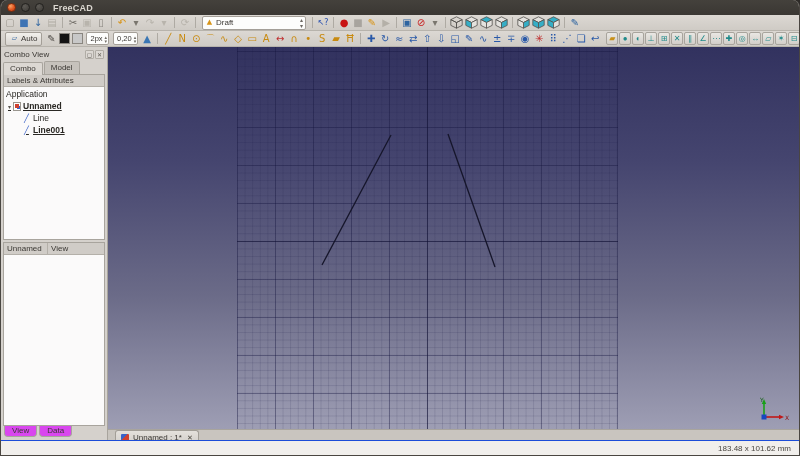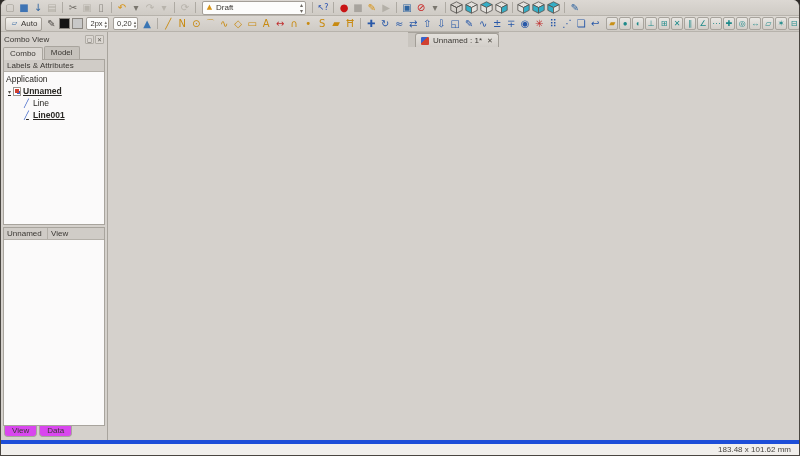--- a/index.html
+++ b/index.html
@@ -61,49 +61,55 @@
   .trow.bold { font-weight:bold;text-decoration:underline; }
   .prop-wrap { border:1px solid #a8a49d; background:#fbfafa; margin:2px 2px 0; flex:1; display:flex; flex-direction:column; min-height:0; }
   .prop-head { display:flex; background:#d0ccc7; border-bottom:1px solid #b4b0a9; flex:0 0 auto; }
   .prop-head span { font-size:8px; color:#3a3733; padding:1px 3px; }
   .prop-head .c1 { width:44px; border-right:1px solid #b4b0a9; }
   .prop-body { flex:1; }
   .side-tabs { height:14px; display:flex; align-items:flex-start; padding-left:3px; flex:0 0 auto; }
   .stab { font-size:8px; color:#3a3733; background:#d946ef; border:1px solid #a8a49d; border-top:none; border-radius:0 0 4px 4px; padding:0 7px 1px; margin-right:2px; }
 
   
-  .vp-col { flex:1; display:flex; flex-direction:row; min-width:0;justify-content:center; }
+  .vp-col { flex:1; display:flex; flex-direction:column; min-width:0; }
   .viewport { position:relative; height:382px; background:linear-gradient(180deg,#32325f 0%,#45456f 30%,#6b6b88 65%,#9e9eb4 100%); overflow:hidden; flex:0 0 auto; }
   .grid { position:absolute; left:129px; top:0; width:381px; height:382px;
     background-image:
       linear-gradient(rgba(22,22,64,.34) 1px, transparent 1px),
       linear-gradient(90deg, rgba(22,22,64,.34) 1px, transparent 1px),
       linear-gradient(rgba(22,22,64,.13) 1px, transparent 1px),
       linear-gradient(90deg, rgba(22,22,64,.13) 1px, transparent 1px);
     background-size:38px 38px, 38px 38px, 7.6px 7.6px, 7.6px 7.6px;
     background-position:0 4px, 0 0, 0 4px, 0 0; }
   .axis-v { position:absolute; left:319px; top:0; width:1px; height:382px; background:rgba(14,14,48,.42); }
   .axis-h { position:absolute; left:129px; top:194px; width:381px; height:1px; background:rgba(14,14,48,.42); }
   .vp-svg { position:absolute; inset:0; }
   .triad { position:absolute; right:9px; bottom:5px; }
 
   
   .doc-tabbar { height:15px; background:#c9c5bf; border-top:1px solid #a8a49d; display:flex; align-items:flex-end; padding-left:7px; flex:0 0 auto; }
   .doc-tab { display:flex; align-items:center; height:14px; background:linear-gradient(#e4e1dc,#d2cec9); border:1px solid #a29e97; border-bottom:none; border-radius:3px 3px 0 0; padding:0 5px; }
   .fc-logo { width:8px; height:8px; background:linear-gradient(135deg,#3a62c8 38%,#d04030 38%); border-radius:1px; margin-right:4px; flex:0 0 auto; }
   .doc-tab .lbl { font-size:8px; color:#3a3733; margin-right:5px; }
   .doc-tab .x { font-size:7px; color:#4a463f; font-weight:bold; }
-  .statusbar { height:15px; background:#f1efec; border-top:4px solid #1d4ed8; display:flex; align-items:center; justify-content:flex-end; padding:0 8px; flex:0 0 auto; }
+  .statusbar { height:15px; background:#f1efec; border-top:1px solid #1d4ed8; display:flex; align-items:center; justify-content:flex-end; padding:0 8px; flex:0 0 auto; }
   .statusbar .dims { font-size:8px; color:#4a4742; }
 </style>
 </head>
 <body>
 
 <div class="window">
 
+  <div class="titlebar">
+    <span class="winbtn close"></span>
+    <span class="winbtn min"></span>
+    <span class="winbtn max"></span>
+    <span class="title-text">FreeCAD</span>
+  </div>
 
   <div class="tbar">
     <span class="igroup">
         <span class="icon" style="color: rgb(156, 152, 144);">▢</span>
         <span class="icon" style="color: rgb(63, 116, 180);">■</span>
         <span class="icon" style="color: rgb(46, 100, 160);">↓</span>
         <span class="icon" style="color: rgb(176, 172, 164);">▤</span>
       </span>
     <span class="sep"></span>
     <span class="igroup">

